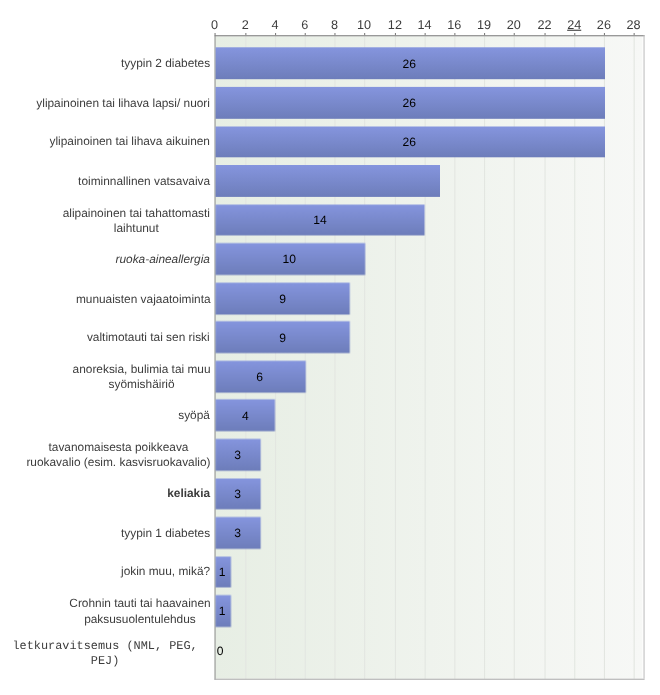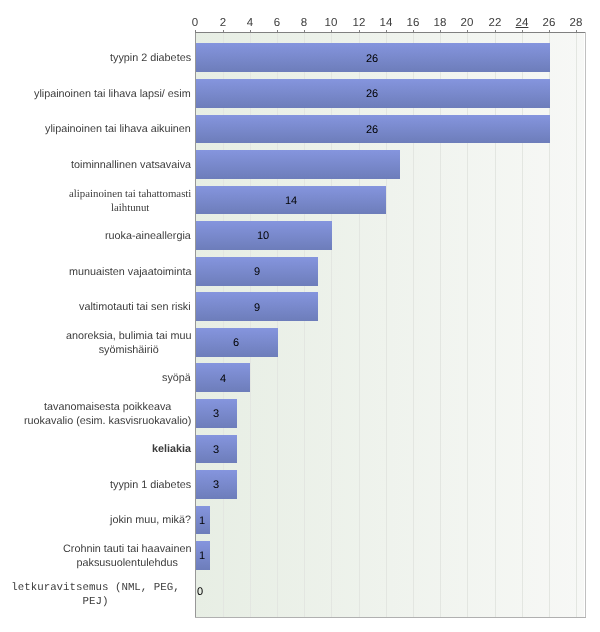--- a/index.html
+++ b/index.html
@@ -110,40 +110,40 @@
       <div class="tick-label" style="left: 284.239px; width: 40px;">8</div>
       <div class="tick" style="left: 331px;"></div>
       <div class="tick-label" style="left: 311.449px; width: 40px;">10</div>
       <div class="tick" style="left: 359px;"></div>
       <div class="tick-label" style="left: 338.659px; width: 40px;">12</div>
       <div class="tick" style="left: 386px;"></div>
       <div class="tick-label" style="left: 365.869px; width: 40px;">14</div>
       <div class="tick" style="left: 413px;"></div>
       <div class="tick-label" style="left: 393.078px; width: 40px;">16</div>
       <div class="tick" style="left: 440px;"></div>
-      <div class="tick-label" style="left: 420.288px; width: 40px;">18</div>
+      <div class="tick-label" style="left: 420.288px; width: 40px;">19</div>
       <div class="tick" style="left: 467px;"></div>
       <div class="tick-label" style="left: 447.498px; width: 40px;">20</div>
       <div class="tick" style="left: 495px;"></div>
       <div class="tick-label" style="left: 474.708px; width: 40px;">22</div>
       <div class="tick" style="left: 522px;"></div>
       <div class="tick-label" style="left: 501.917px; width: 40px; text-decoration: underline;">24</div>
       <div class="tick" style="left: 549px;"></div>
       <div class="tick-label" style="left: 529.127px; width: 40px;">26</div>
       <div class="tick" style="left: 576px;"></div>
       <div class="tick-label" style="left: 556.337px; width: 40px;">28</div>
     </div>
   <div id="catlabels">
       <div class="cat-label" style="top: 52.15px;">tyypin 2 diabetes</div>
-      <div class="cat-label" style="top: 87.71px;">ylipainoinen tai lihava lapsi/ esim</div>
+      <div class="cat-label" style="top: 87.71px;">ylipainoinen tai lihava lapsi/ nuori</div>
       <div class="cat-label" style="top: 123.27px;">ylipainoinen tai lihava aikuinen</div>
       <div class="cat-label" style="top: 158.83px;">toiminnallinen vatsavaiva</div>
-      <div class="cat-label" style="top: 187.54px; font-family: Liberation Serif, serif;">alipainoinen tai tahattomasti
+      <div class="cat-label" style="top: 187.54px;">alipainoinen tai tahattomasti
 laihtunut</div>
-      <div class="cat-label" style="top: 229.95px;">ruoka-aineallergia</div>
+      <div class="cat-label" style="top: 229.95px; font-style: italic;">ruoka-aineallergia</div>
       <div class="cat-label" style="top: 265.51px;">munuaisten vajaatoiminta</div>
       <div class="cat-label" style="top: 301.07px;">valtimotauti tai sen riski</div>
       <div class="cat-label" style="top: 329.78px;">anoreksia, bulimia tai muu
 syömishäiriö</div>
       <div class="cat-label" style="top: 372.19px;">syöpä</div>
       <div class="cat-label" style="top: 400.9px;">tavanomaisesta poikkeava
 ruokavalio (esim. kasvisruokavalio)</div>
       <div class="cat-label" style="top: 443.31px; font-weight: bold;">keliakia</div>
       <div class="cat-label" style="top: 478.87px;">tyypin 1 diabetes</div>
       <div class="cat-label" style="top: 514.43px;">jokin muu, mikä?</div>

